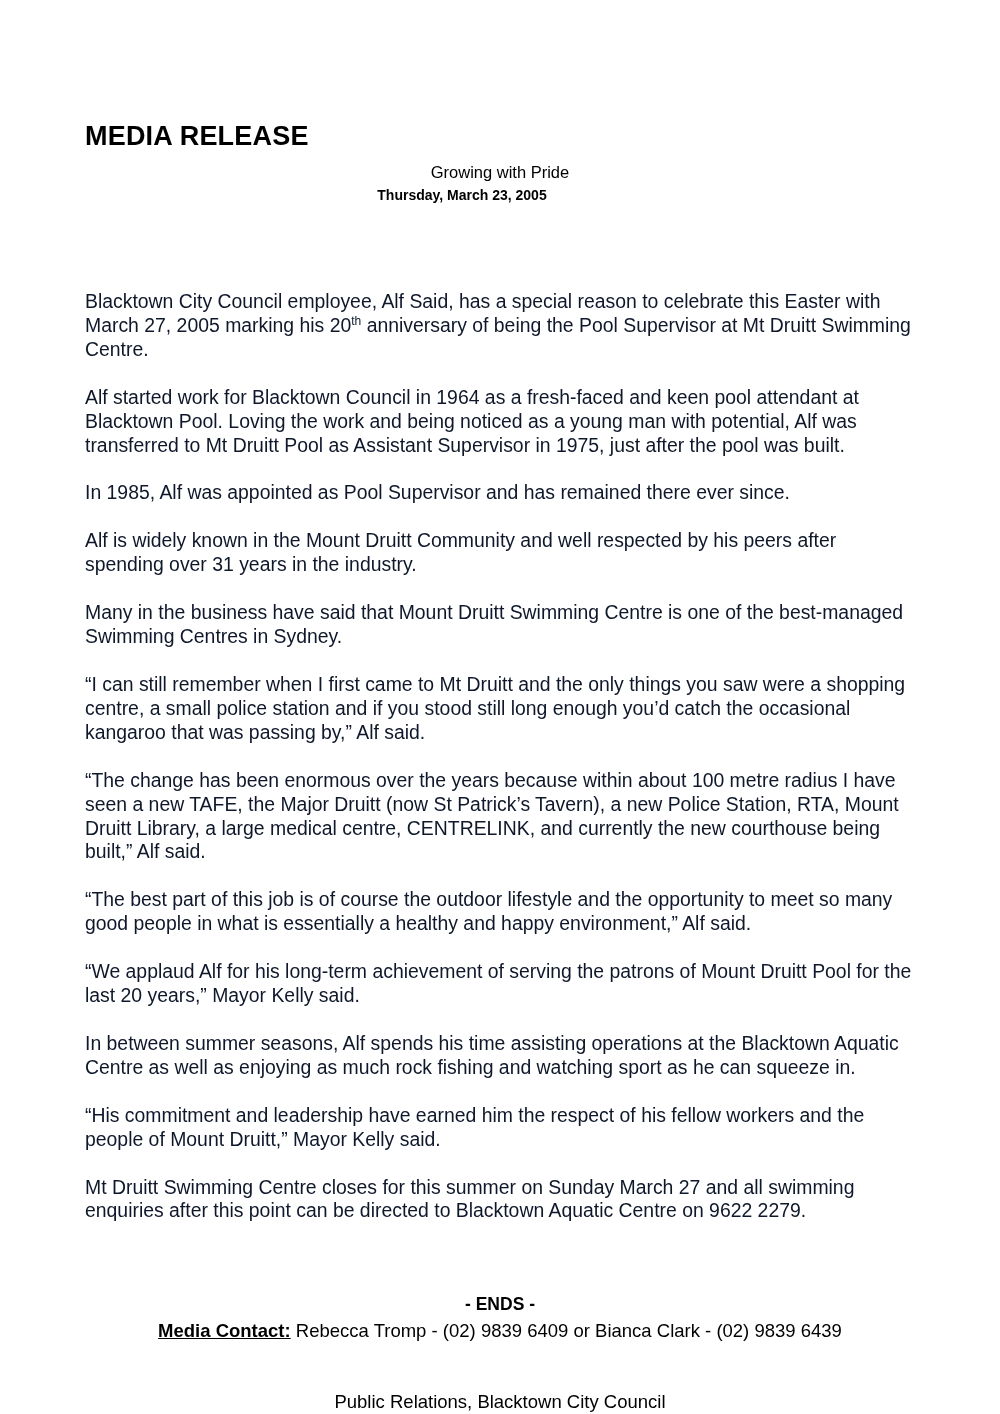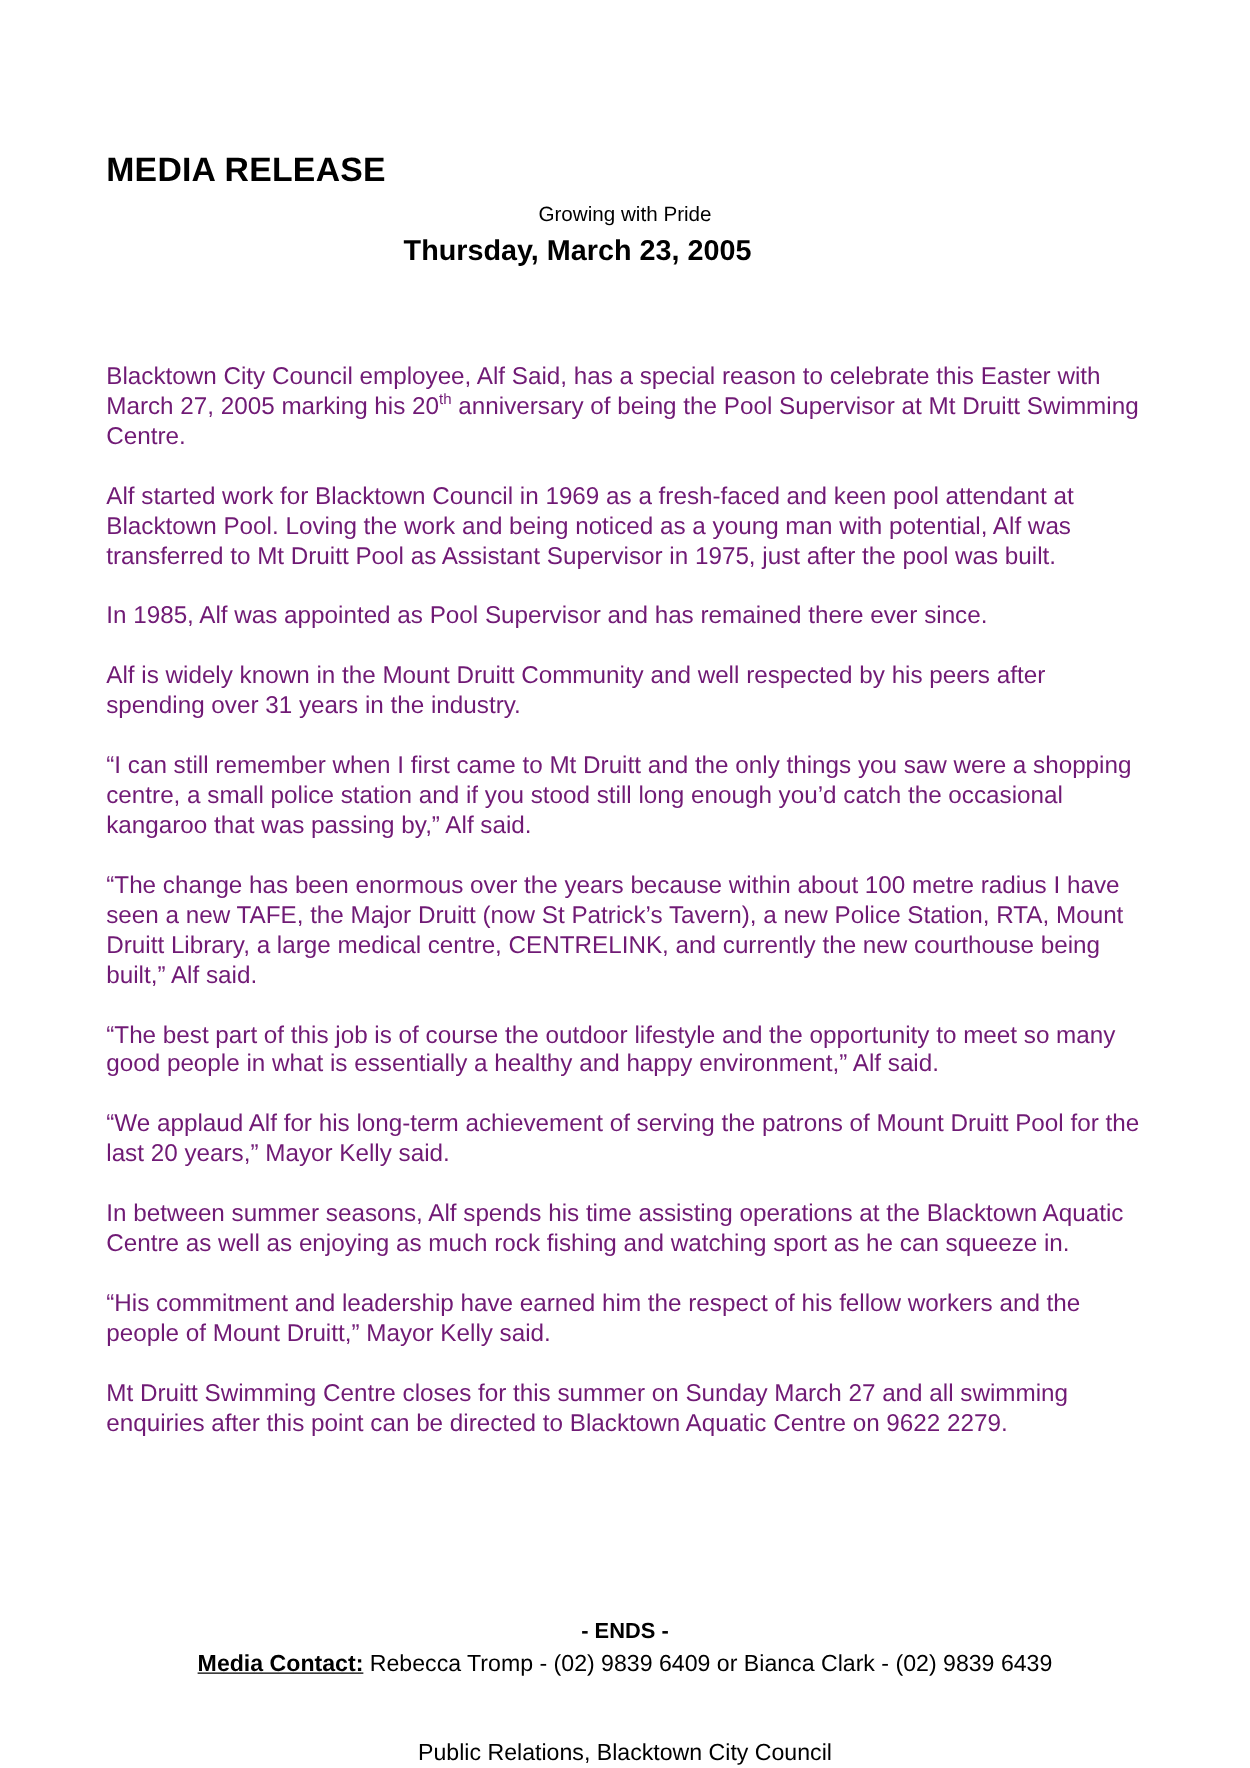--- a/index.html
+++ b/index.html
@@ -54,21 +54,21 @@
   .dateline {
     position: absolute;
     left: 0;
     top: 187px;
     width: 1000px;
     text-align: center;
     padding-right: 76px;
     box-sizing: border-box;
     font-family: "Liberation Sans Narrow", "Liberation Sans", sans-serif;
     font-weight: bold;
-    font-size: 23px;
+    font-size: 14px;
     line-height: 1.2;
   }
 
   
   .headline {
     position: absolute;
     left: 0;
     top: 232px;
     width: 1000px;
     text-align: center;
@@ -87,21 +87,21 @@
     top: 290px;
     width: 832px;
   }
 
   .para {
     font-family: "Liberation Sans Narrow", "Liberation Sans", sans-serif;
     font-size: 19.4px;
     line-height: 23.9px;
     margin: 0 0 24px 0;
     text-align: left;
-    color: #701a75;
+    color: #0f172a;
   }
 
   .para sup {
     font-size: 0.62em;
     vertical-align: super;
     line-height: 0;
   }
 
   
   .footer {
@@ -148,23 +148,24 @@
 
   <div class="tagline">Growing with Pride</div>
 
   <div class="dateline">Thursday, March 23, 2005</div>
 
 
   <div class="body-col">
 
     <p class="para"><span>Blacktown City Council employee, Alf Said, has a special reason to celebrate this Easter with March 27, 2005 marking his 20</span><sup>th</sup><span> anniversary of being the Pool Supervisor at Mt Druitt Swimming Centre.</span></p>
 
-    <p class="para">Alf started work for Blacktown Council in 1969 as a fresh-faced and keen pool attendant at Blacktown Pool. Loving the work and being noticed as a young man with potential, Alf was transferred to Mt Druitt Pool as Assistant Supervisor in 1975, just after the pool was built.</p>
+    <p class="para">Alf started work for Blacktown Council in 1964 as a fresh-faced and keen pool attendant at Blacktown Pool. Loving the work and being noticed as a young man with potential, Alf was transferred to Mt Druitt Pool as Assistant Supervisor in 1975, just after the pool was built.</p>
     <p class="para">In 1985, Alf was appointed as Pool Supervisor and has remained there ever since.</p>
     <p class="para">Alf is widely known in the Mount Druitt Community and well respected by his peers after spending over 31 years in the industry.</p>
+    <p class="para">Many in the business have said that Mount Druitt Swimming Centre is one of the best-managed Swimming Centres in Sydney.</p>
     <p class="para">“I can still remember when I first came to Mt Druitt and the only things you saw were a shopping centre, a small police station and if you stood still long enough you’d catch the occasional kangaroo that was passing by,” Alf said.</p>
     <p class="para">“The change has been enormous over the years because within about 100 metre radius I have seen a new TAFE, the Major Druitt (now St Patrick’s Tavern), a new Police Station, RTA, Mount Druitt Library, a large medical centre, CENTRELINK, and currently the new courthouse being built,” Alf said.</p>
     <p class="para">“The best part of this job is of course the outdoor lifestyle and the opportunity to meet so many good people in what is essentially a healthy and happy environment,” Alf said.</p>
     <p class="para">“We applaud Alf for his long-term achievement of serving the patrons of Mount Druitt Pool for the last 20 years,” Mayor Kelly said.</p>
     <p class="para">In between summer seasons, Alf spends his time assisting operations at the Blacktown Aquatic Centre as well as enjoying as much rock fishing and watching sport as he can squeeze in.</p>
     <p class="para">“His commitment and leadership have earned him the respect of his fellow workers and the people of Mount Druitt,” Mayor Kelly said.</p>
     <p class="para">Mt Druitt Swimming Centre closes for this summer on Sunday March 27 and all swimming enquiries after this point can be directed to Blacktown Aquatic Centre on 9622 2279.</p>
 
   </div>
 

